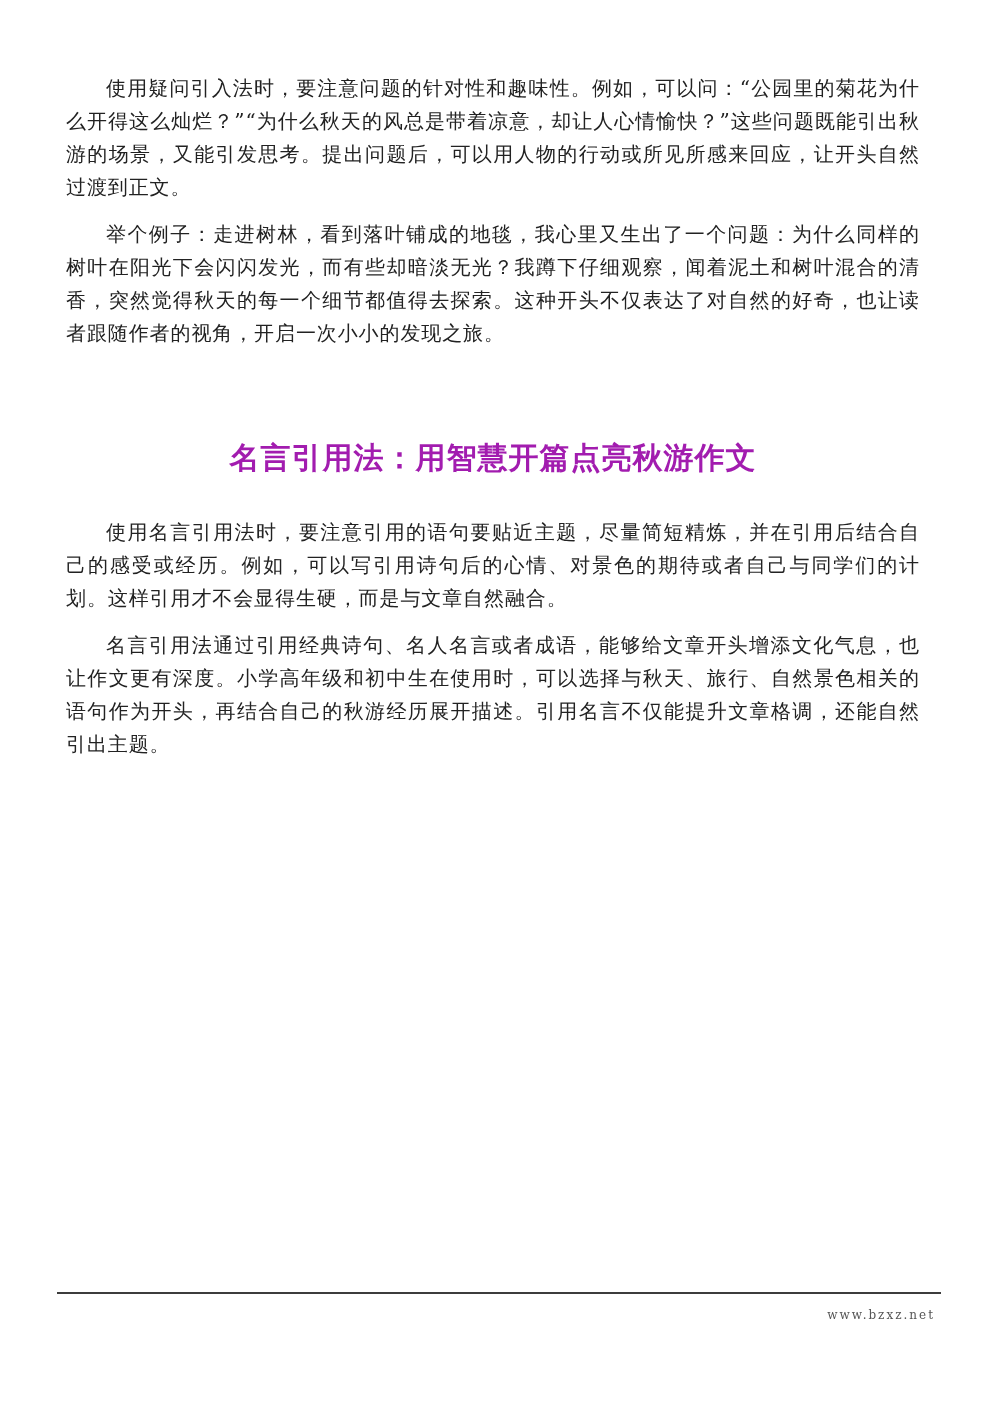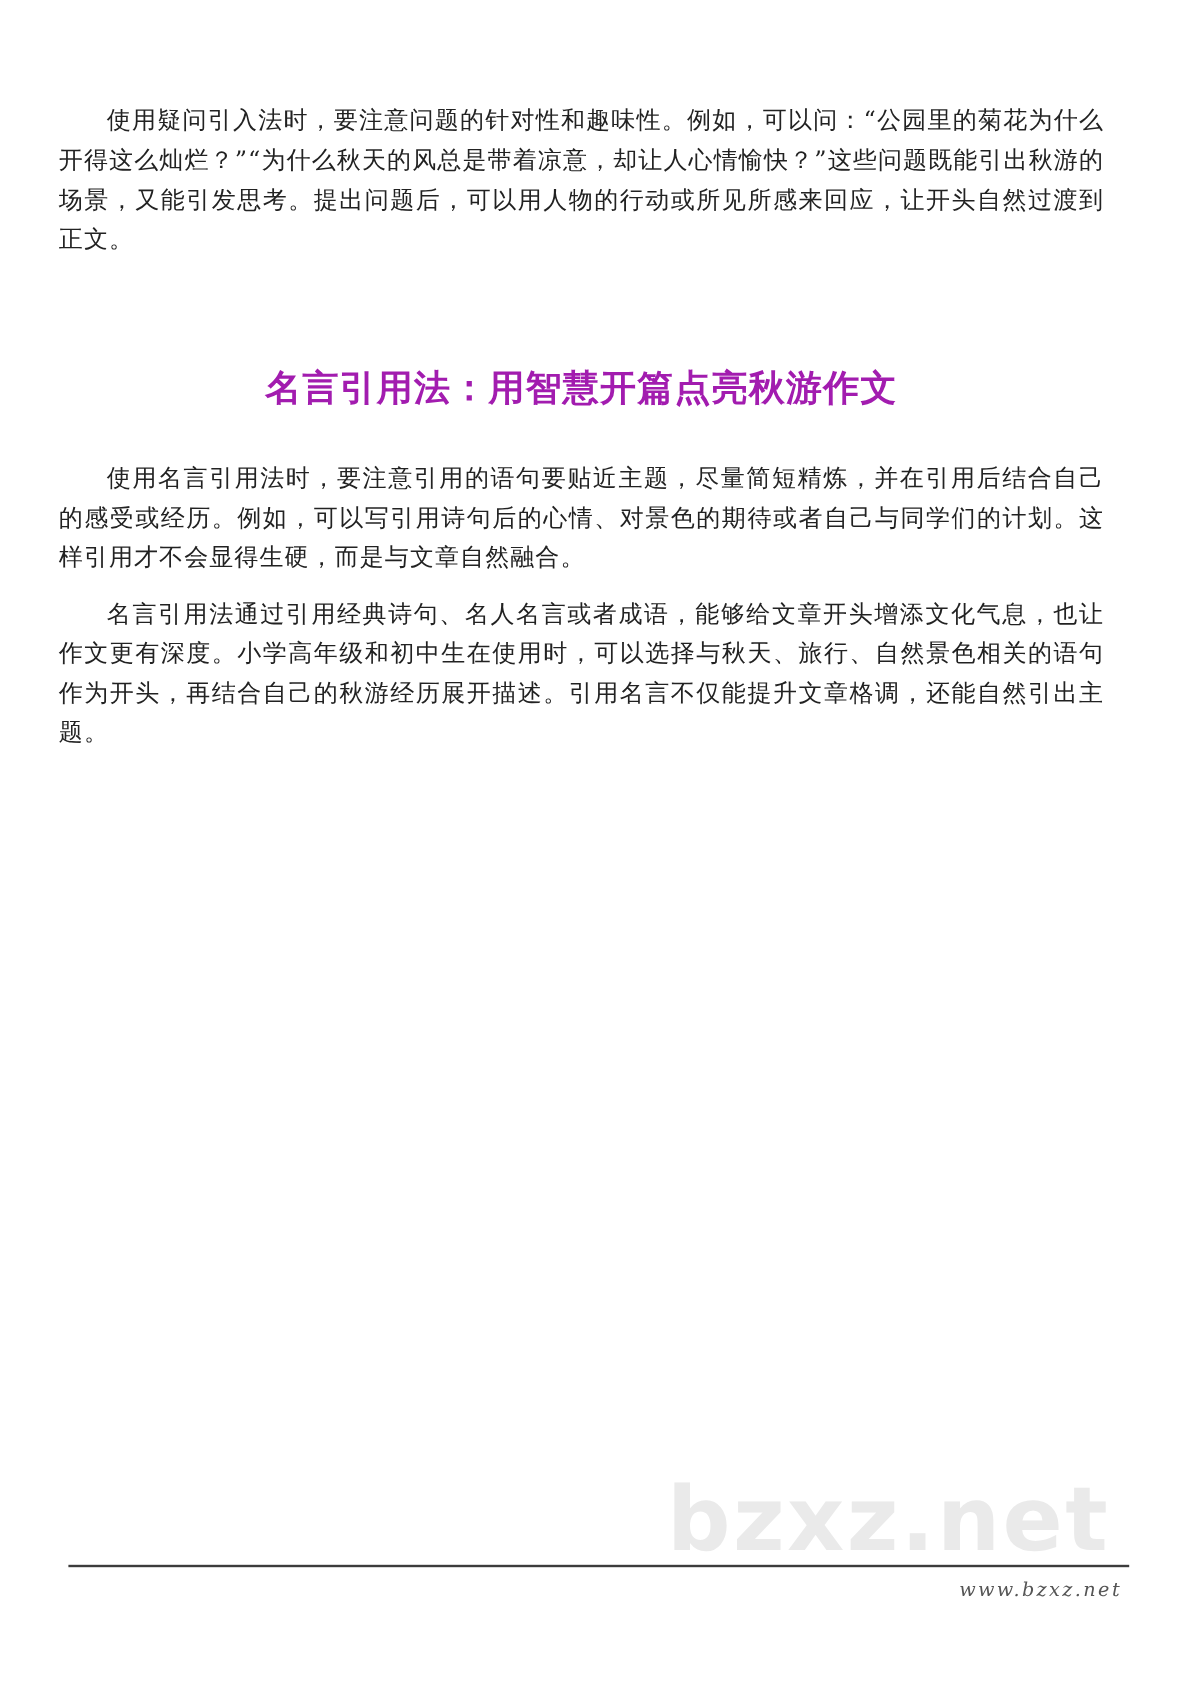--- a/index.html
+++ b/index.html
@@ -6,25 +6,25 @@
   body {
     width: 993px;
     height: 1404px;
     background: #ffffff;
     position: relative;
     overflow: hidden;
     font-family: "DejaVu Serif", "Liberation Serif", serif;
   }
   .page {
     position: absolute;
-    top: 12px; left: 0;
+    top: 0; left: 0;
     width: 993px;
     height: 1364px;
     box-sizing: border-box;
-    padding: 72px 73px 0 49px;
+    padding: 72px 73px 0 66px;
   }
   .para {
     margin: 0 0 14px 0;
     font-size: 20px;
     line-height: 33px;
     letter-spacing: 0.9px;
     color: #222222;
     text-align: justify;
   }
   .para.indent { text-indent: 2em; }
@@ -57,35 +57,34 @@
     height: 0;
     border: none;
     border-top: 2px solid #3c3c3c;
     margin: 0;
   }
   .footer-url {
     position: absolute;
     right: 58px;
     bottom: 42px;
     font-family: "DejaVu Serif", "Liberation Serif", serif;
-    font-style: italic;
-    font-size: 16px;
+    font-size: 12px;
     letter-spacing: 2px;
     color: #555555;
   }
 </style>
 </head>
 <body>
 
 <div class="page">
 
   <p class="para indent">使用疑问引入法时，要注意问题的针对性和趣味性。例如，可以问：“公园里的菊花为什么开得这么灿烂？”“为什么秋天的风总是带着凉意，却让人心情愉快？”这些问题既能引出秋游的场景，又能引发思考。提出问题后，可以用人物的行动或所见所感来回应，让开头自然过渡到正文。</p>
+  <p class="para indent">举个例子：走进树林，看到落叶铺成的地毯，我心里又生出了一个问题：为什么同样的树叶在阳光下会闪闪发光，而有些却暗淡无光？我蹲下仔细观察，闻着泥土和树叶混合的清香，突然觉得秋天的每一个细节都值得去探索。这种开头不仅表达了对自然的好奇，也让读者跟随作者的视角，开启一次小小的发现之旅。</p>
 
   <h1 class="section-title">名言引用法：用智慧开篇点亮秋游作文</h1>
 
   <p class="para indent">使用名言引用法时，要注意引用的语句要贴近主题，尽量简短精炼，并在引用后结合自己的感受或经历。例如，可以写引用诗句后的心情、对景色的期待或者自己与同学们的计划。这样引用才不会显得生硬，而是与文章自然融合。</p>
   <p class="para indent">名言引用法通过引用经典诗句、名人名言或者成语，能够给文章开头增添文化气息，也让作文更有深度。小学高年级和初中生在使用时，可以选择与秋天、旅行、自然景色相关的语句作为开头，再结合自己的秋游经历展开描述。引用名言不仅能提升文章格调，还能自然引出主题。</p>
 
-  <div class="watermark">bzxz.net</div>
   <hr class="footer-rule">
   <div class="footer-url">www.bzxz.net</div>
 
 </div>
 
 </body></html>

